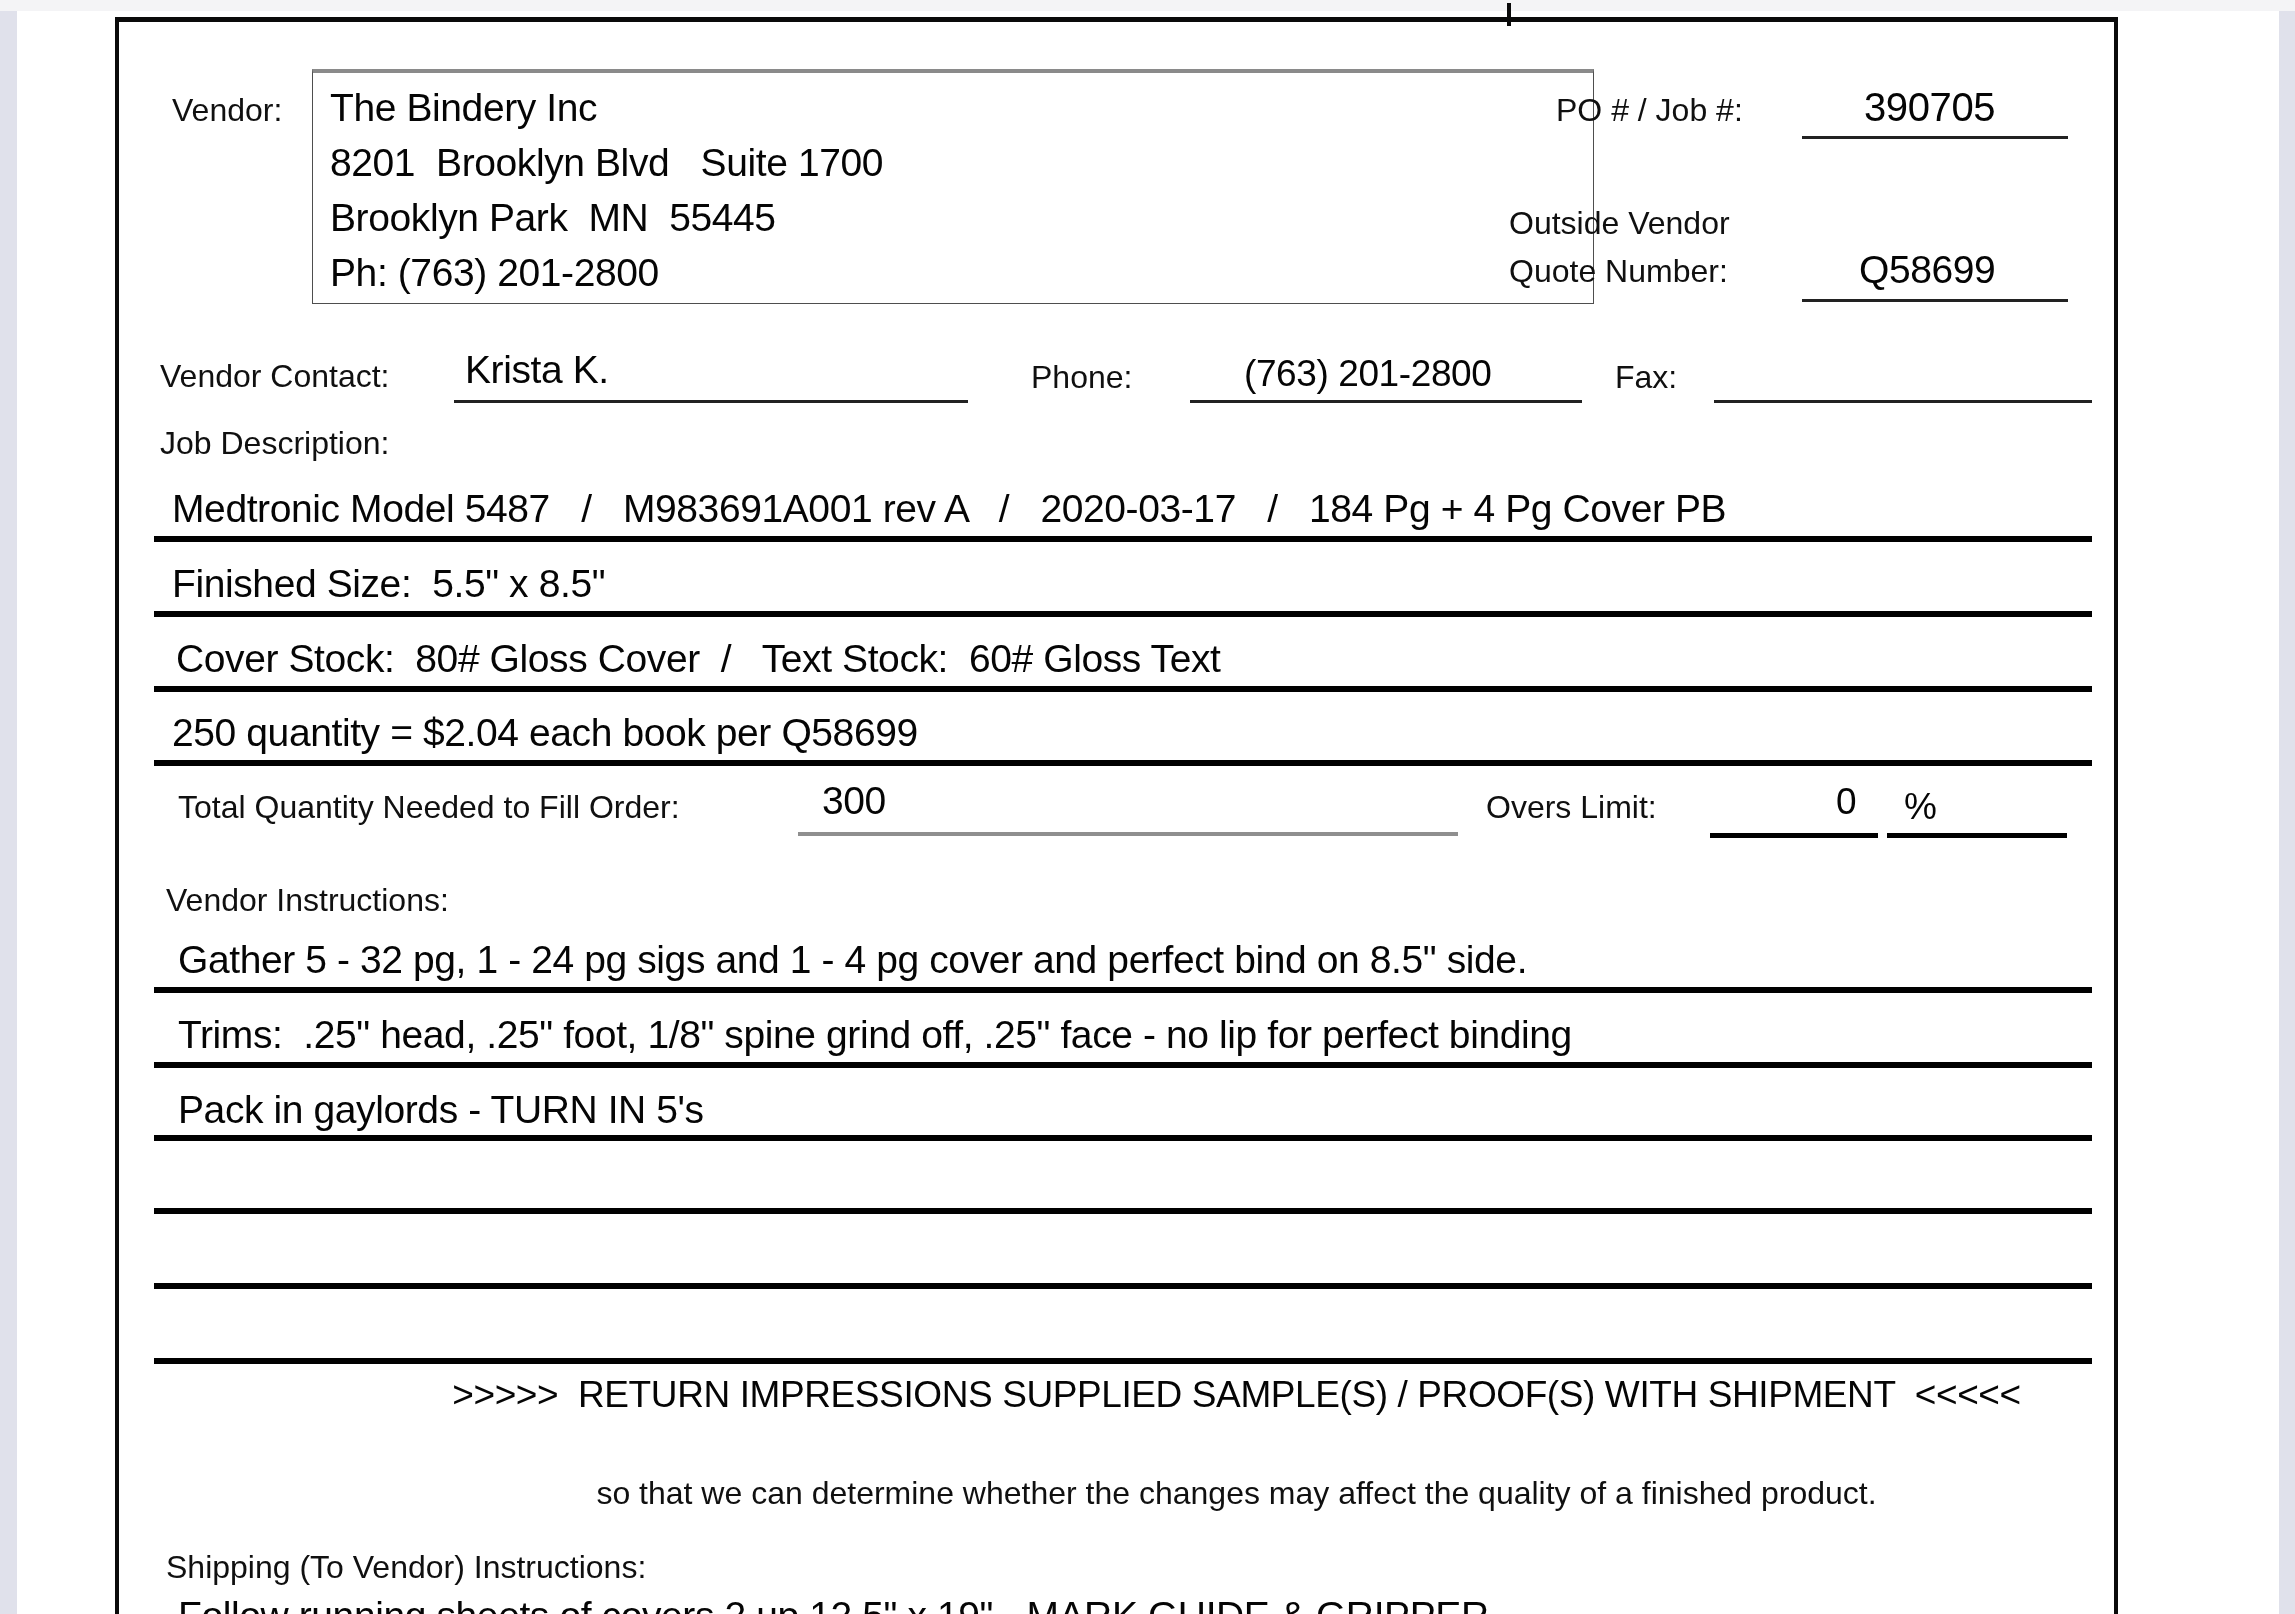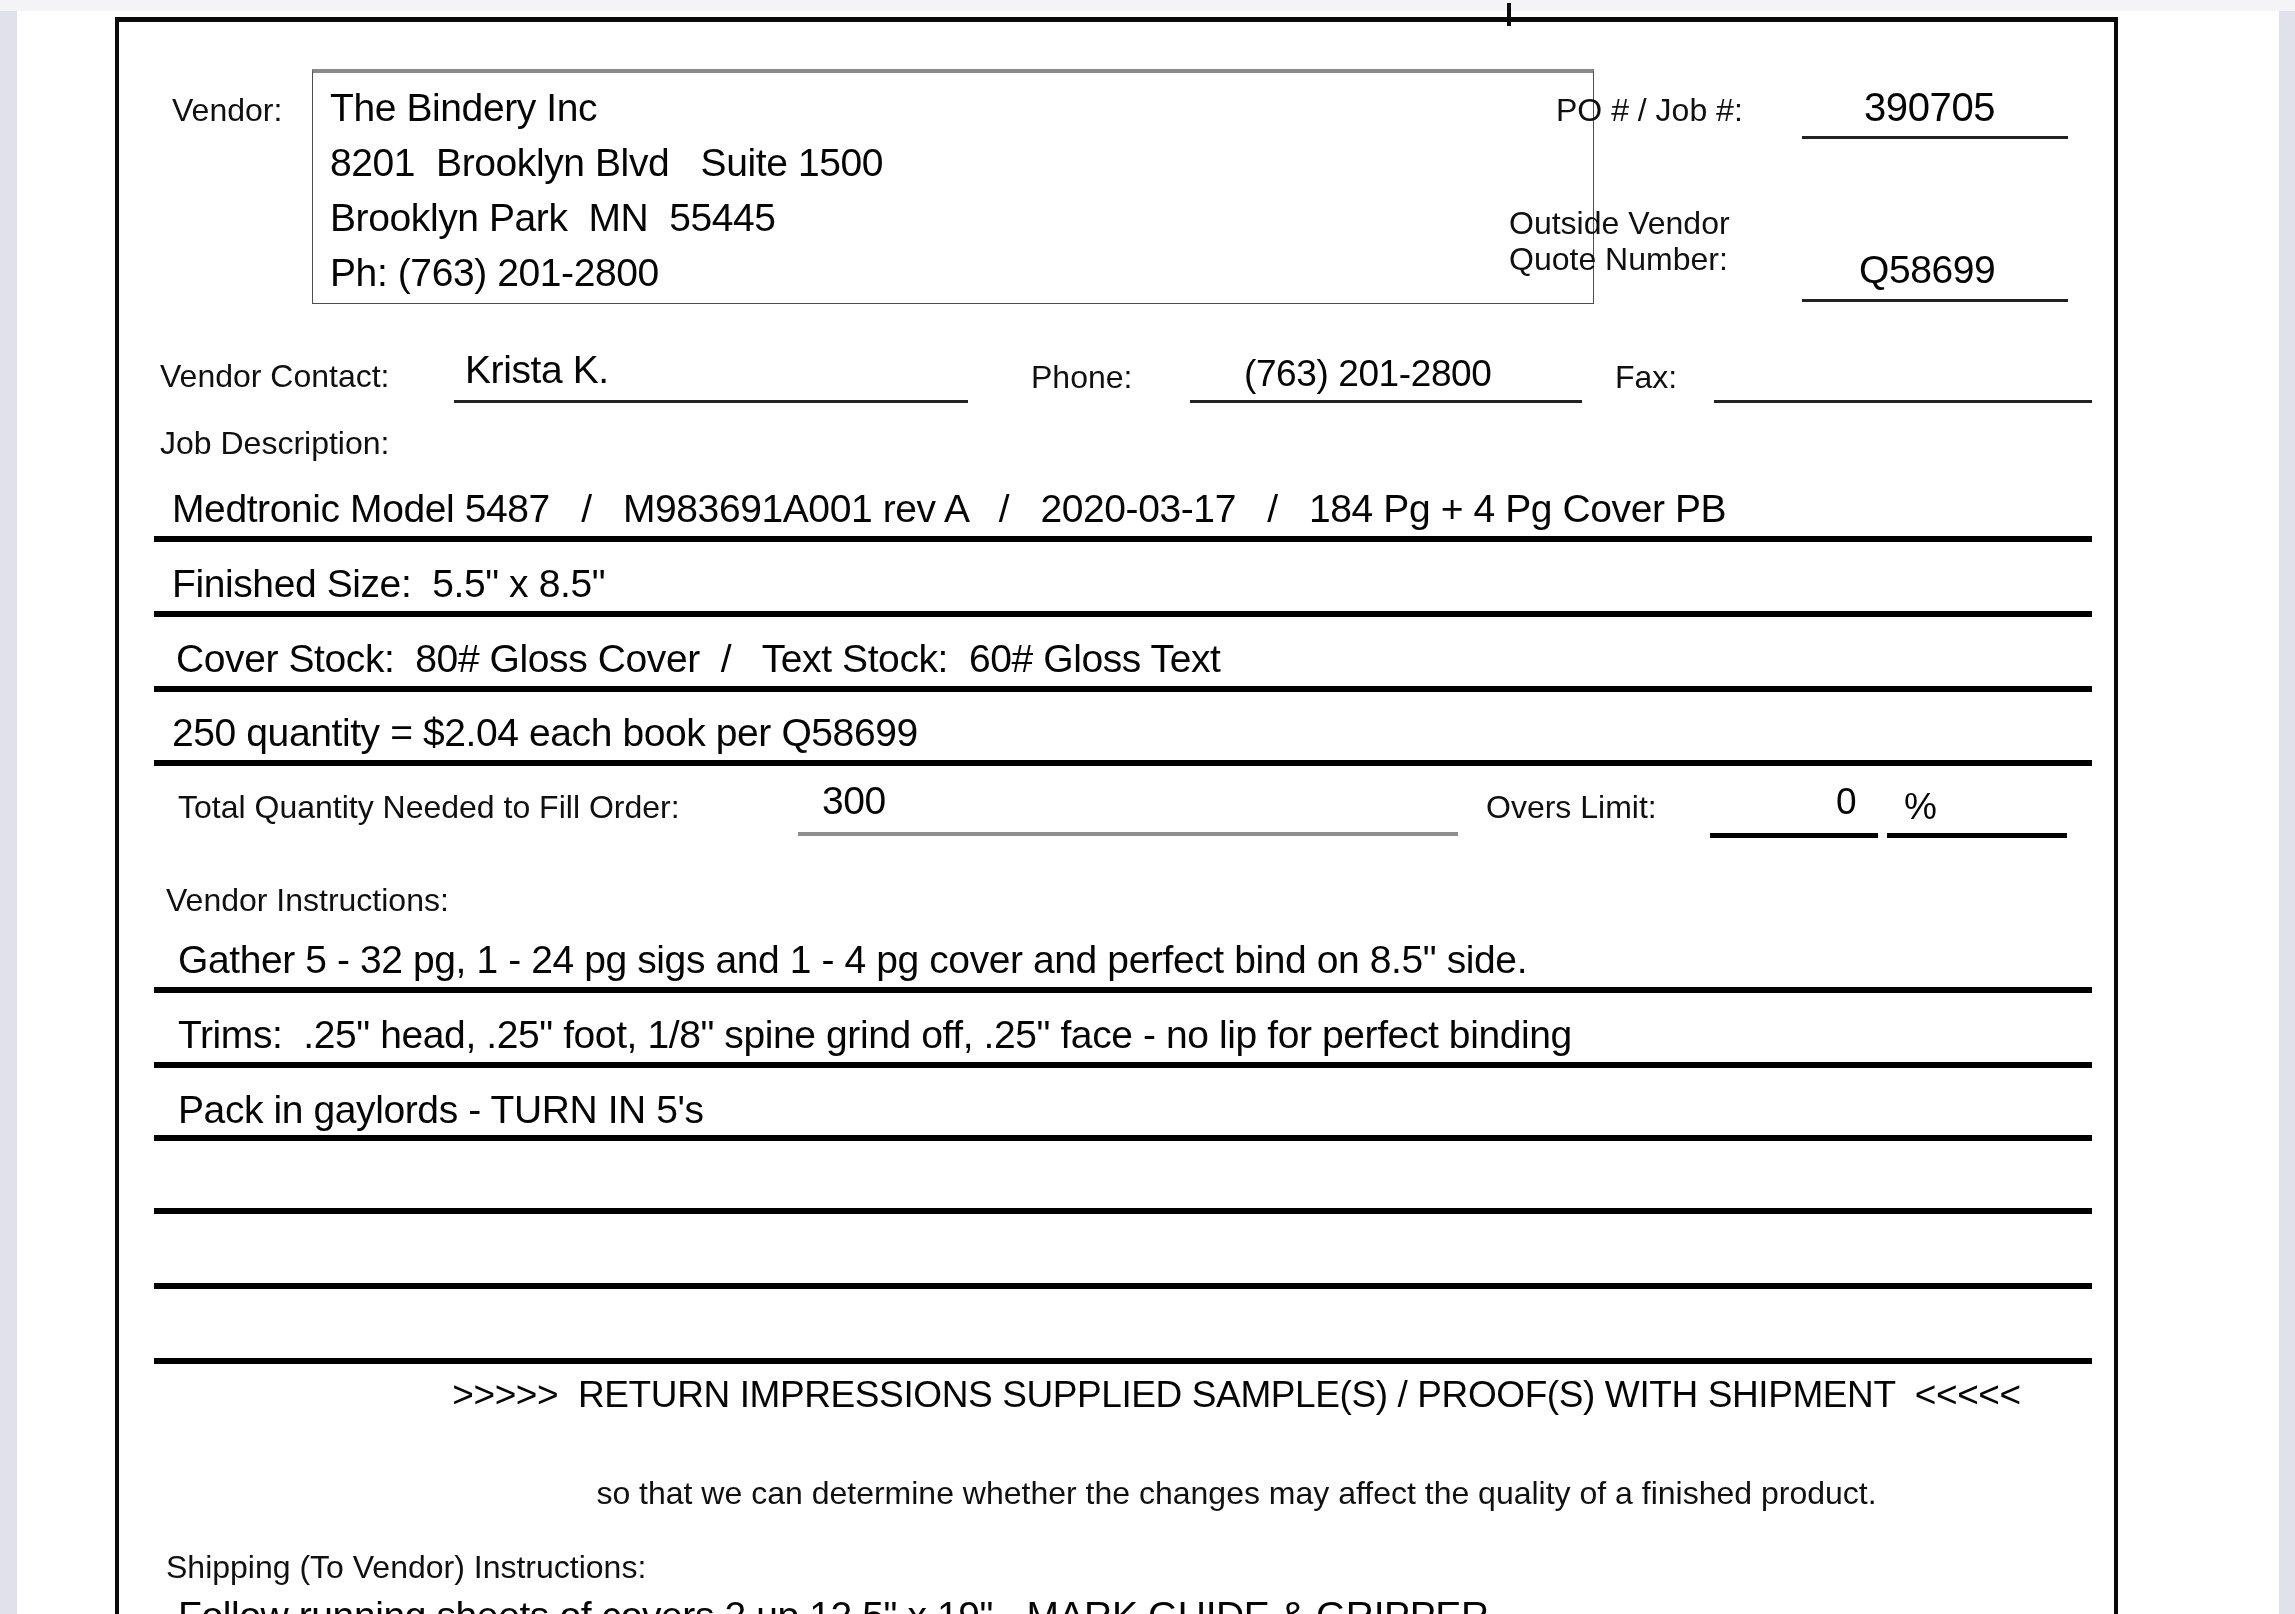--- a/index.html
+++ b/index.html
@@ -37,31 +37,31 @@
   <div class="edge" style="left:2279px;top:11px;width:17px;height:1604px;"></div>
 
   <div class="docborder" style="left:115px;top:17px;width:2003px;height:5px;"></div>
   <div class="docborder" style="left:115px;top:17px;width:4.2px;height:1598px;"></div>
   <div class="docborder" style="left:2114px;top:17px;width:4.2px;height:1598px;"></div>
   <div class="docborder" style="left:1507px;top:2.5px;width:4.2px;height:23.5px;"></div>
 
   <div class="lbl" style="left:172px;top:94px;">Vendor:</div>
   <div class="vendorbox">
     <div>The Bindery Inc</div>
-    <div>8201  Brooklyn Blvd   Suite 1500</div>
+    <div>8201  Brooklyn Blvd   Suite 1700</div>
     <div>Brooklyn Park  MN  55445</div>
     <div>Ph: (763) 201-2800</div>
   </div>
 
   <div class="lbl" style="left:1556px;top:94px;">PO # / Job #:</div>
   <div class="val fs48" style="left:1864px;top:87px;">390705</div>
   <div class="uthin" style="left:1802px;top:136px;width:266px;"></div>
 
   <div class="lbl" style="left:1509px;top:207px;">Outside Vendor</div>
-  <div class="lbl" style="left:1509px;top:243px;">Quote Number:</div>
+  <div class="lbl" style="left:1509px;top:255px;">Quote Number:</div>
   <div class="val" style="left:1859px;top:250px;">Q58699</div>
   <div class="uthin" style="left:1802px;top:299px;width:266px;"></div>
 
   <div class="lbl" style="left:160px;top:360px;">Vendor Contact:</div>
   <div class="val" style="left:465px;top:350px;">Krista K.</div>
   <div class="uthin" style="left:454px;top:400px;width:514px;"></div>
 
   <div class="lbl" style="left:1031px;top:361px;">Phone:</div>
   <div class="val fs44" style="left:1244px;top:355px;">(763) 201-2800</div>
   <div class="uthin" style="left:1190px;top:400px;width:392px;"></div>

